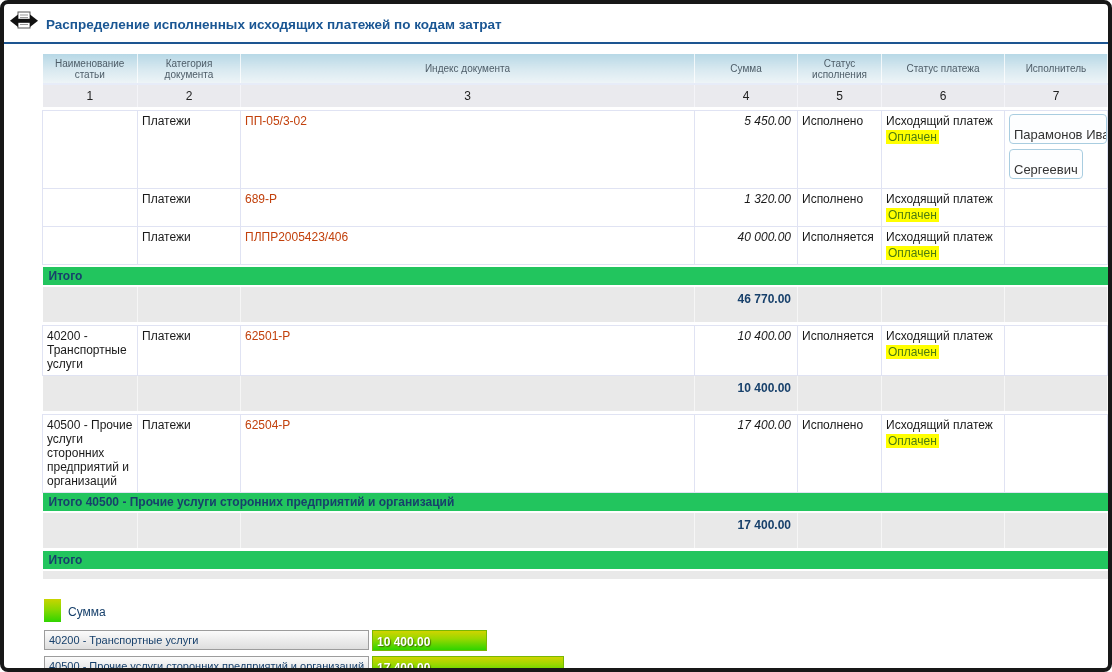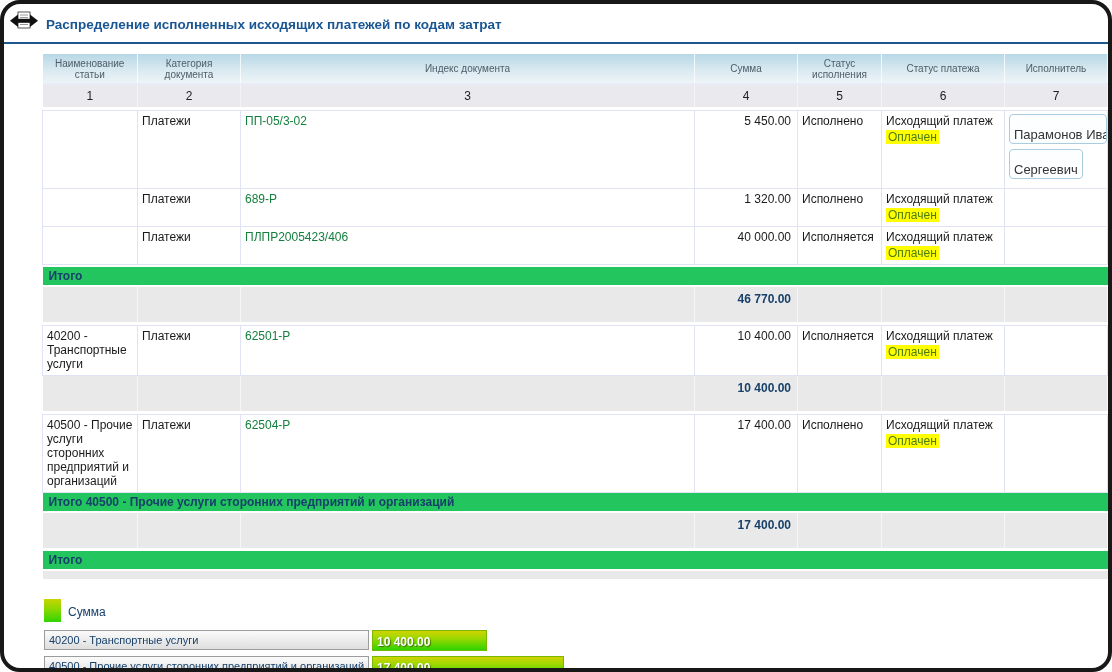--- a/index.html
+++ b/index.html
@@ -1,20 +1,20 @@
 <!DOCTYPE html>
 <html><head>
 <meta charset="utf-8">
 <style>
   * { box-sizing: border-box; }
   html,body { margin:0; padding:0; background:#fff; }
   body { width:1112px; height:672px; font-family:"Liberation Sans", sans-serif; }
   .frame {
     width:1112px; height:672px;
-    border:4px solid #181818; border-radius:20px;
+    border:4px solid #181818; border-radius:8px;
     background:#fff; overflow:hidden;
   }
   
   .titlebar {
     display:flex; align-items:center;
     padding:7px 0 5px 6px;
     border-bottom:2px solid #1d5591;
   }
   .print-icon { margin-right:8px; cursor:pointer; display:inline-block; }
   .page-title { color:#1a5693; font-weight:bold; font-size:13.5px; }
@@ -36,22 +36,22 @@
     color:#222; font-size:12px; vertical-align:middle;
     border-top:2px solid #e7ecf8; border-right:1px solid #f4f4f8;
   }
   tr.gap td { height:3px; background:#fff; }
   tr.data td {
     background:#fff; vertical-align:top; padding:3px 4px 4px;
     border-bottom:1px solid #e0e3f3; border-right:1px solid #e0e3f3;
   }
   tr.data td:first-child { border-left:1px solid #e0e3f3; }
   tr.data.first td { border-top:1px solid #e0e3f3; }
-  td.c-sum { text-align:right; padding-right:6px !important; }
-  a.doclink { color:#15803d; text-decoration:none; }
+  td.c-sum { text-align:right; padding-right:6px !important;font-style:italic; }
+  a.doclink { color:#c2410c; text-decoration:none; }
   .paid {
     display:inline-block; background:#ffff00; color:#4d7c0f;
     padding:0 2px; margin-top:2px;
   }
   .chip {
     display:inline-block; border:1px solid #a9cde0; border-radius:4px;
     background:#fdfeff; color:#333; font-size:13px;
     padding:12px 4px 1px; margin:0 0 2px; white-space:nowrap; max-width:98px; overflow:hidden;
   }
   tr.sub-title td {

